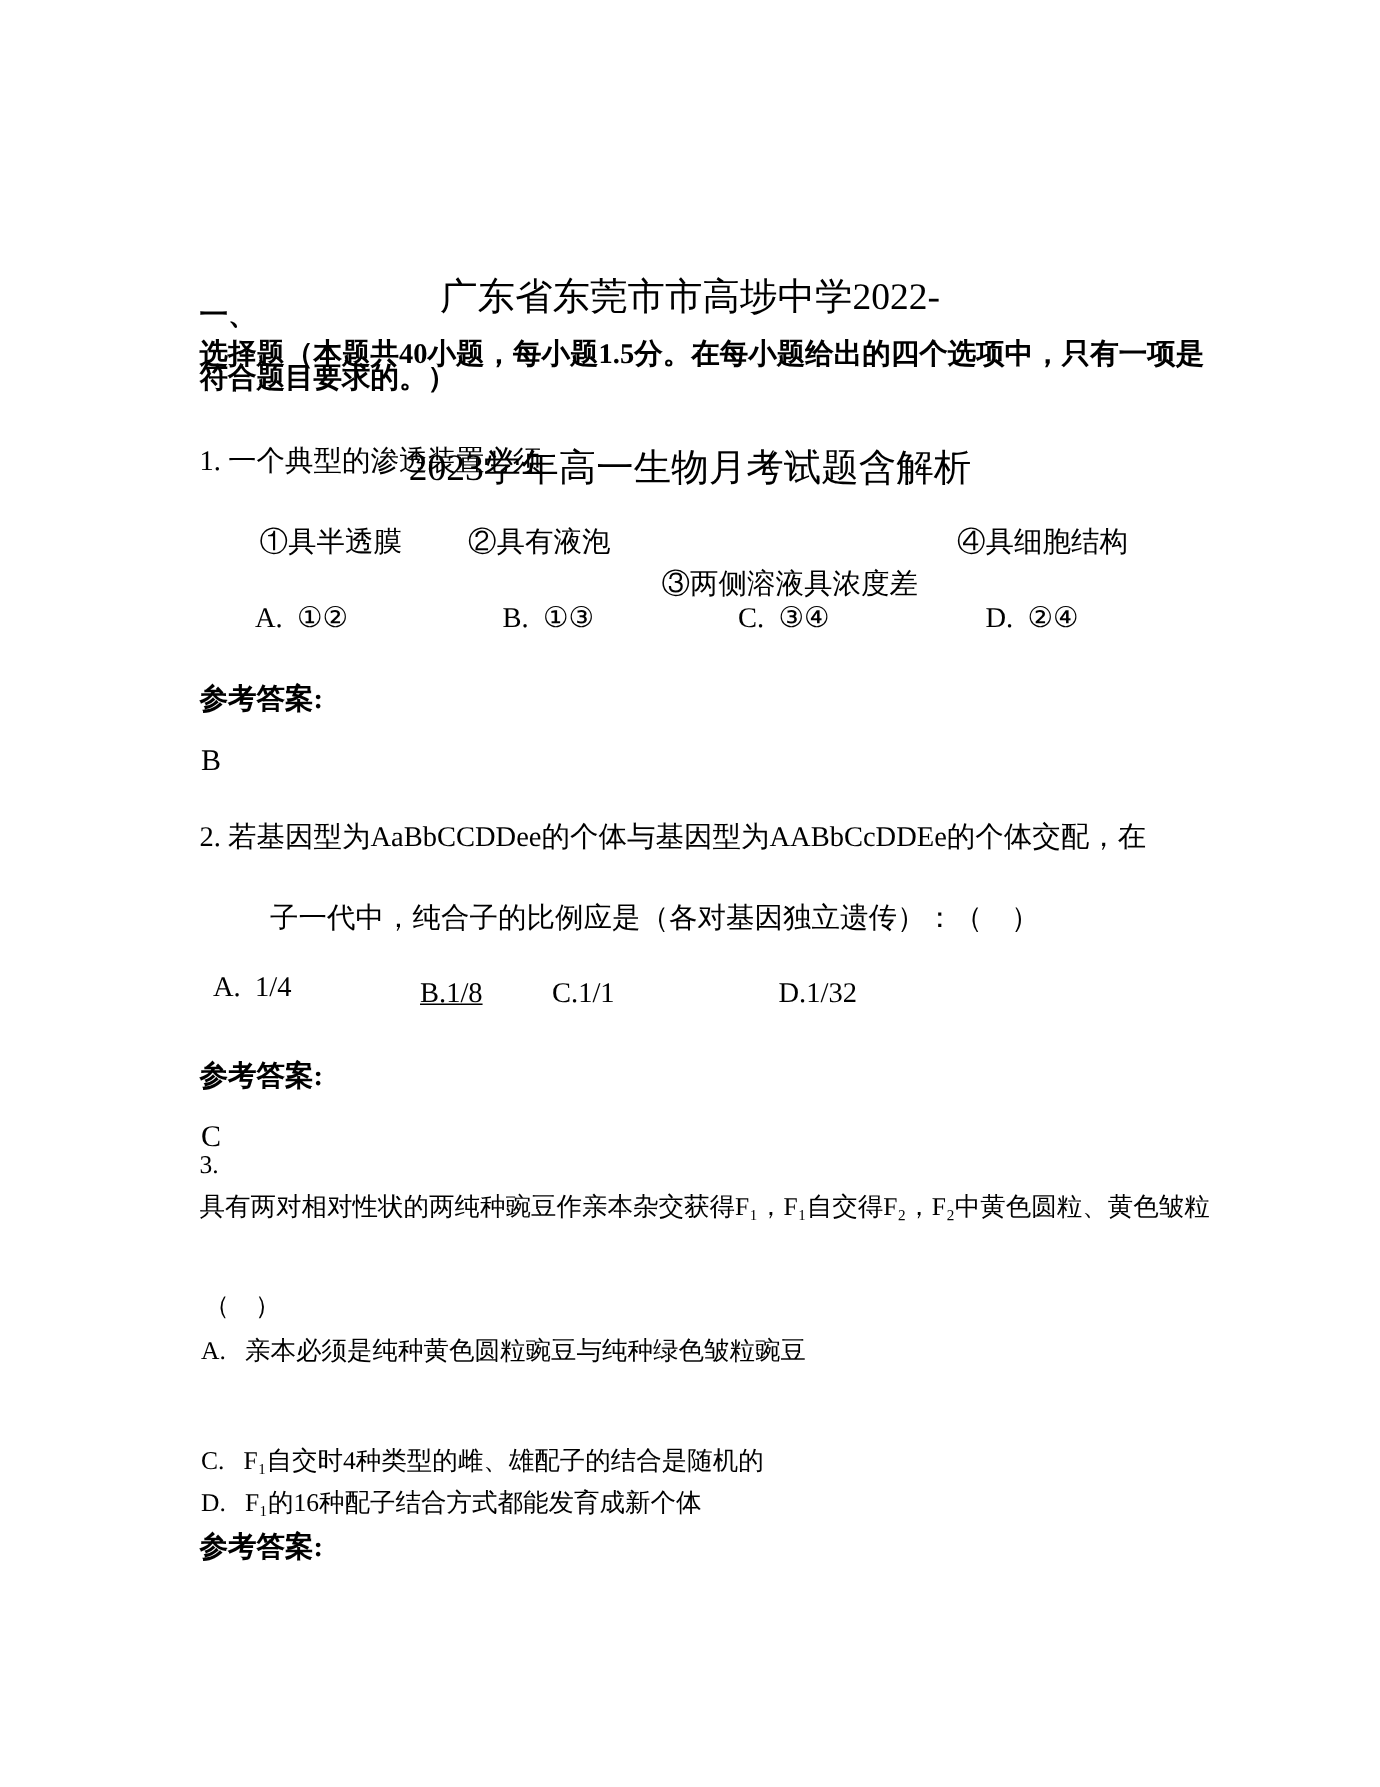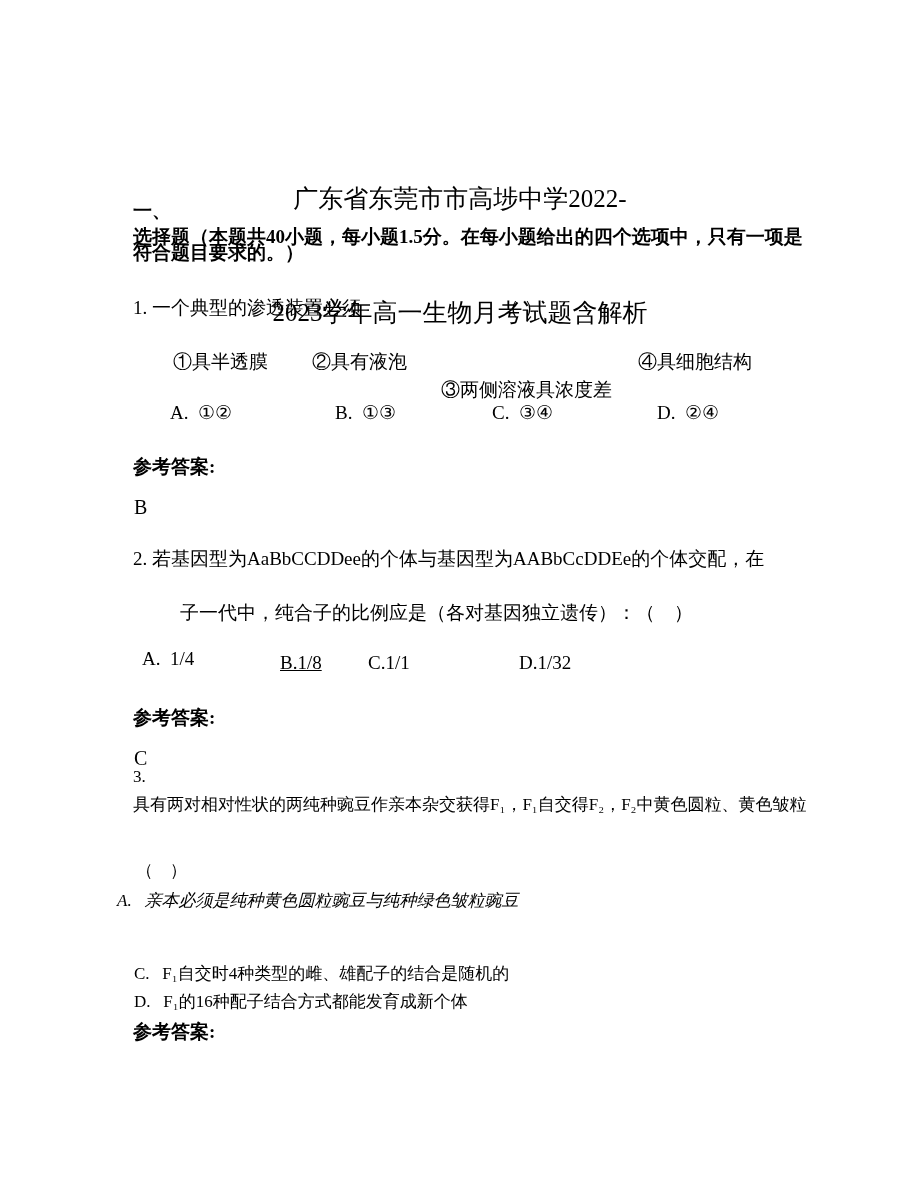--- a/index.html
+++ b/index.html
@@ -72,19 +72,19 @@
   <div class="ln" style="left:368px;top:652px;">C.1/1</div>
   <div class="ln" style="left:483px;top:652px;margin-left:36px;">D.1/32</div>
 
   <div class="ln b" style="left:133px;top:707px;">参考答案:</div>
   <div class="ln fs20" style="left:134px;top:746px;">C</div>
 
   <div class="ln fs17" style="left:133px;top:767px;">3.</div>
   <div class="ln fs17" style="left:133px;top:795px;">具有两对相对性状的两纯种豌豆作亲本杂交获得F₁，F₁自交得F₂，F₂中黄色圆粒、黄色皱粒</div>
   <div class="ln fs17" style="left:136px;top:861px;">（　）</div>
 
-  <div class="ln fs17" style="left:117px;top:891px;font-style:italic;">A.   亲本必须是纯种黄色圆粒豌豆与纯种绿色皱粒豌豆</div>
+  <div class="ln fs17" style="left:134px;top:891px;">A.   亲本必须是纯种黄色圆粒豌豆与纯种绿色皱粒豌豆</div>
   <div class="ln fs17" style="left:134px;top:964px;">C.   F₁自交时4种类型的雌、雄配子的结合是随机的</div>
   <div class="ln fs17" style="left:134px;top:992px;">D.   F₁的16种配子结合方式都能发育成新个体</div>
 
   <div class="ln b" style="left:133px;top:1021px;">参考答案:</div>
 
 </div>
 
 </body></html>

